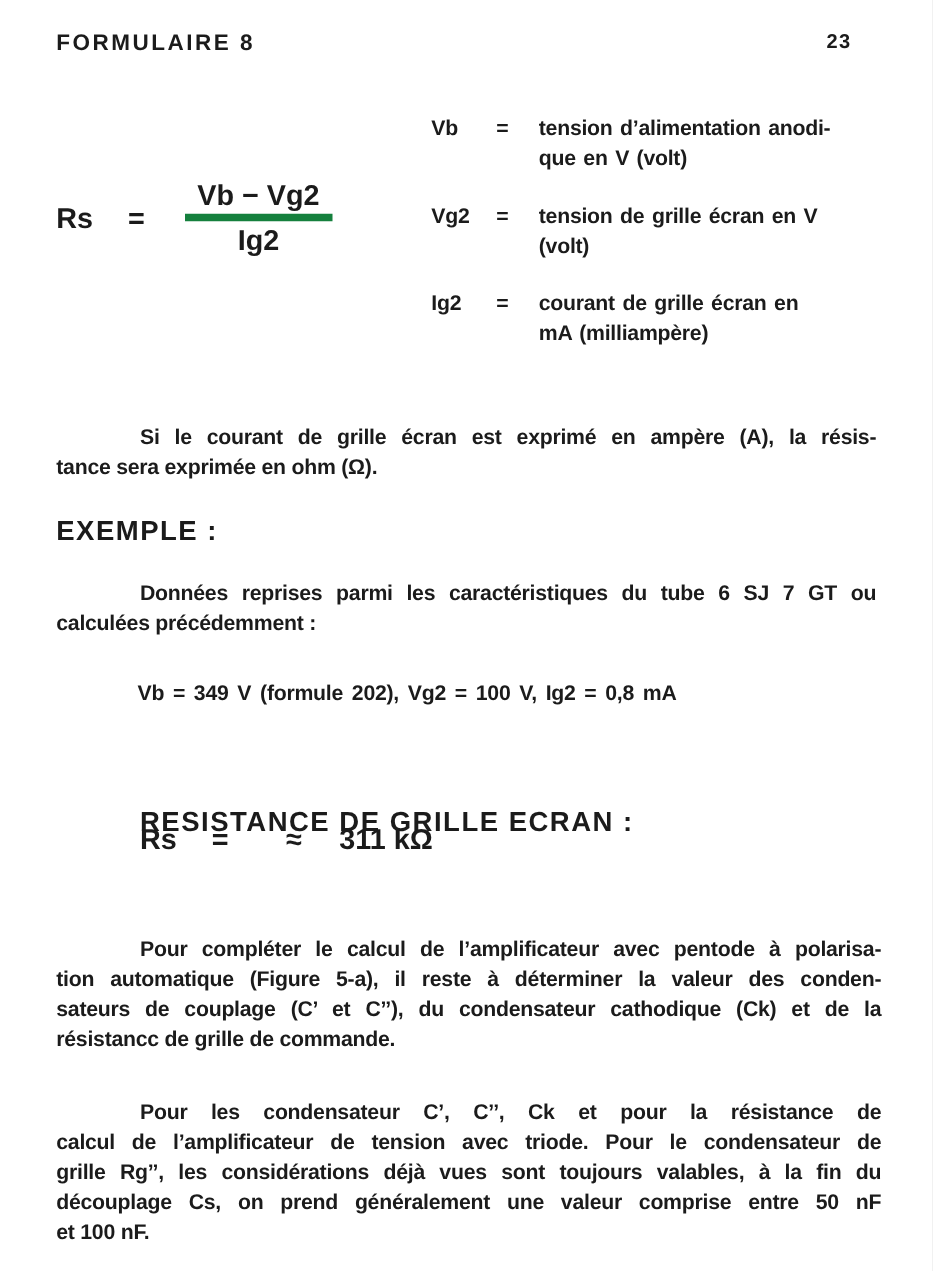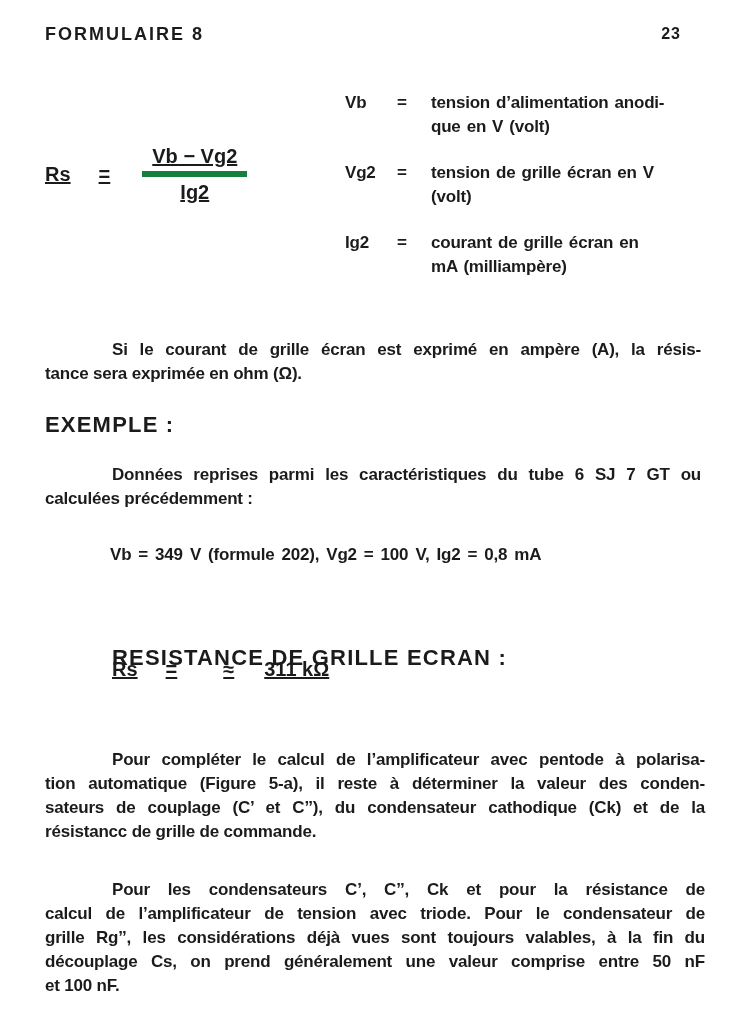--- a/index.html
+++ b/index.html
@@ -14,21 +14,21 @@
     letter-spacing:-0.2px;
     overflow:hidden;
     margin:0 auto;
   }
   .abs{position:absolute;gap:20px;}
   
   .header{top:22px;left:45px;width:636px;display:flex;justify-content:space-between;align-items:flex-start;line-height:24px;}
   .header .title{font-size:18px;letter-spacing:2px;}
   .header .pagenum{font-size:16px;letter-spacing:1px;}
   
-  .formula{display:flex;align-items:center;font-size:20px;letter-spacing:0;text-decoration:underline;}
+  .formula{display:flex;align-items:center;font-size:23px;letter-spacing:0;}
   .formula .f-lhs{margin-right:8px;}
   .formula .f-eq{margin-right:12px;}
   .frac{display:inline-flex;flex-direction:column;text-align:center;}
   .frac .num{padding:0 10px 3px;border-bottom:6px solid #15803d;line-height:24px;white-space:nowrap;}
   .frac .den{padding-top:3px;line-height:24px;}
   .formula .f-approx{margin:0 10px 0 14px;}
   .formula .f-result{white-space:nowrap;}
   
   .definitions{top:91px;left:345px;width:356px;}
   .def-row{display:flex;line-height:24px;margin-bottom:22px;}
@@ -107,20 +107,20 @@
   </div>
 
   <div class="abs para" style="top:748px;left:45px;width:660px;">
     <div class="jline indent">Pour compléter le calcul de l’amplificateur avec pentode à polarisa-</div>
     <div class="jline">tion automatique (Figure 5-a), il reste à déterminer la valeur des conden-</div>
     <div class="jline">sateurs de couplage (C’ et C’’), du condensateur cathodique (Ck) et de la</div>
     <div class="lline">résistancc de grille de commande.</div>
   </div>
 
   <div class="abs para" style="top:878px;left:45px;width:660px;">
-    <div class="jline indent">Pour les condensateurs C’, C’’, Ck et pour la résistance de</div>
+    <div class="jline indent">Pour les condensateur C’, C’’, Ck et pour la résistance de</div>
     <div class="jline">calcul de l’amplificateur de tension avec triode. Pour le condensateur de</div>
     <div class="jline">grille Rg’’, les considérations déjà vues sont toujours valables, à la fin du</div>
     <div class="jline">découplage Cs, on prend généralement une valeur comprise entre 50 nF</div>
     <div class="lline">et 100 nF.</div>
   </div>
 
 </div>
 
 </body></html>

